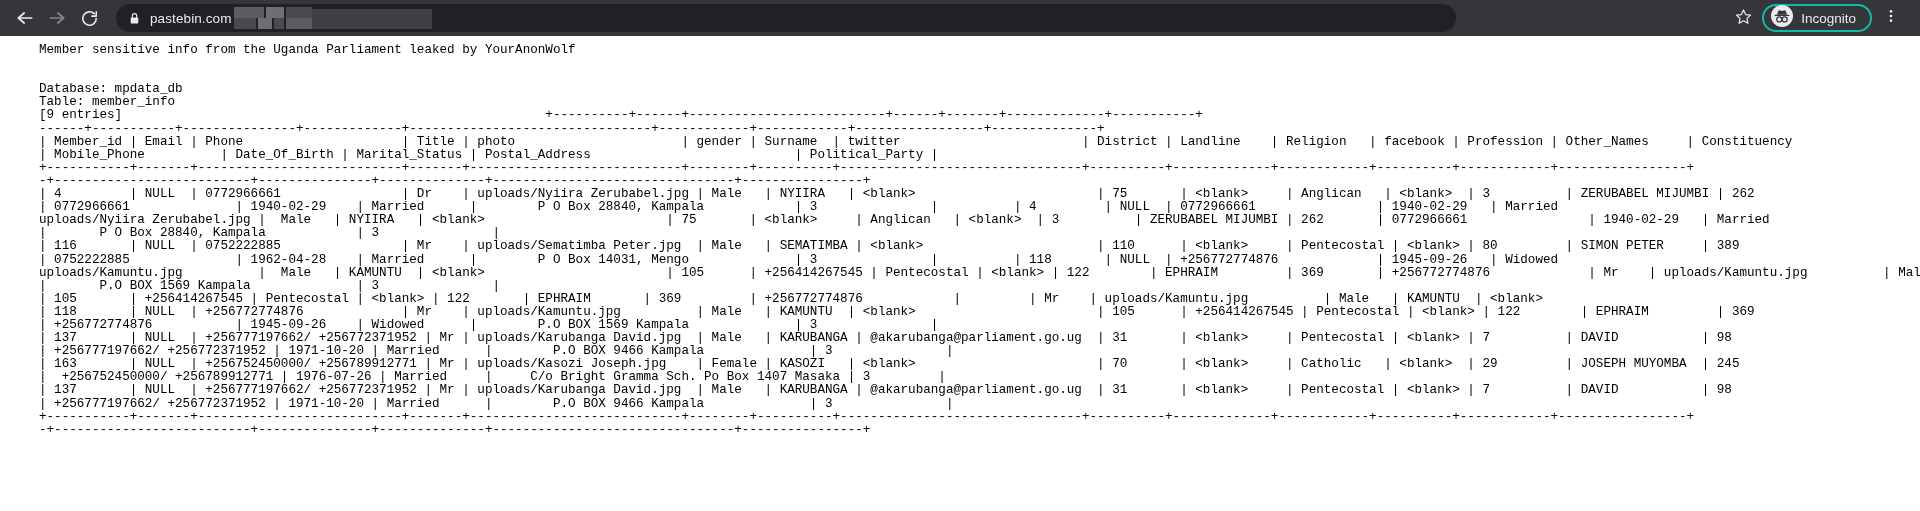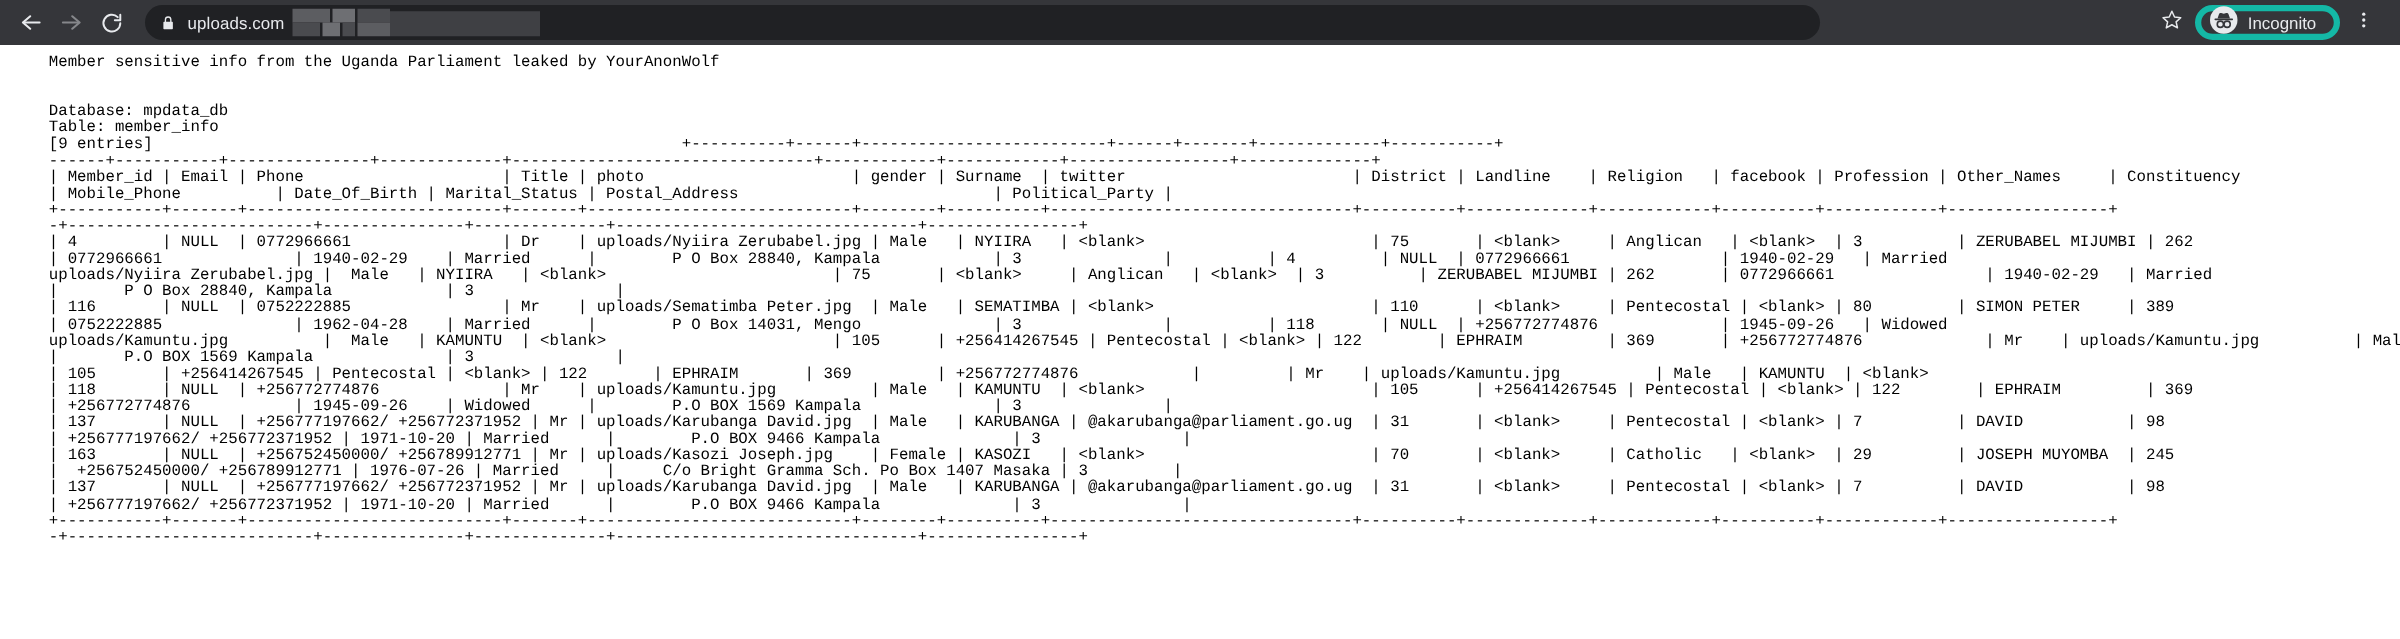--- a/index.html
+++ b/index.html
@@ -74,21 +74,21 @@
     align-items: center;
     gap: 4px;
     padding-right: 4px;
   }
   #incognito-pill {
     display: flex;
     align-items: center;
     gap: 7px;
     height: 28px;
     border-radius: 14px;
-    border: 5px solid #14b8a6;
+    border: 2px solid #14b8a6;
     padding: 0 14px 0 6px;
     box-sizing: border-box;
   }
   #incognito-pill .label {
     color: #e8eaed;
     font-size: 13.5px;
   }
   .icon-btn {
     width: 30px; height: 30px;
     display: flex; align-items: center; justify-content: center;
@@ -146,21 +146,21 @@
       </svg>
     </span>
   </div>
 
   <div id="omnibox">
     <span id="lock-icon">
       <svg width="13" height="13" viewBox="0 0 24 24" fill="#e8eaed">
         <path d="M12 2a5 5 0 0 0-5 5v3H6a1 1 0 0 0-1 1v9a1 1 0 0 0 1 1h12a1 1 0 0 0 1-1v-9a1 1 0 0 0-1-1h-1V7a5 5 0 0 0-5-5zm0 2a3 3 0 0 1 3 3v3H9V7a3 3 0 0 1 3-3z"></path>
       </svg>
     </span>
-    <span id="url-text">uploads.com</span>
+    <span id="url-text">pastebin.com</span>
     <span id="url-redaction">
       <span class="redact-block" style="left:0px;  top:2px;  width:30px; height:11px;"></span>
       <span class="redact-block" style="left:32px; top:2px;  width:18px; height:11px; background:#6e6f73;"></span>
       <span class="redact-block" style="left:52px; top:2px;  width:26px; height:11px; background:#4a4b4f;"></span>
       <span class="redact-block" style="left:0px;  top:13px; width:22px; height:11px; background:#4a4b4f;"></span>
       <span class="redact-block" style="left:24px; top:13px; width:14px; height:11px; background:#6e6f73;"></span>
       <span class="redact-block" style="left:40px; top:13px; width:10px; height:11px; background:#4a4b4f;"></span>
       <span class="redact-block" style="left:52px; top:13px; width:26px; height:11px; background:#5c5d61;"></span>
       <span class="redact-block" style="left:78px; top:4px;  width:120px; height:20px; background:#3f4044;"></span>
     </span>

